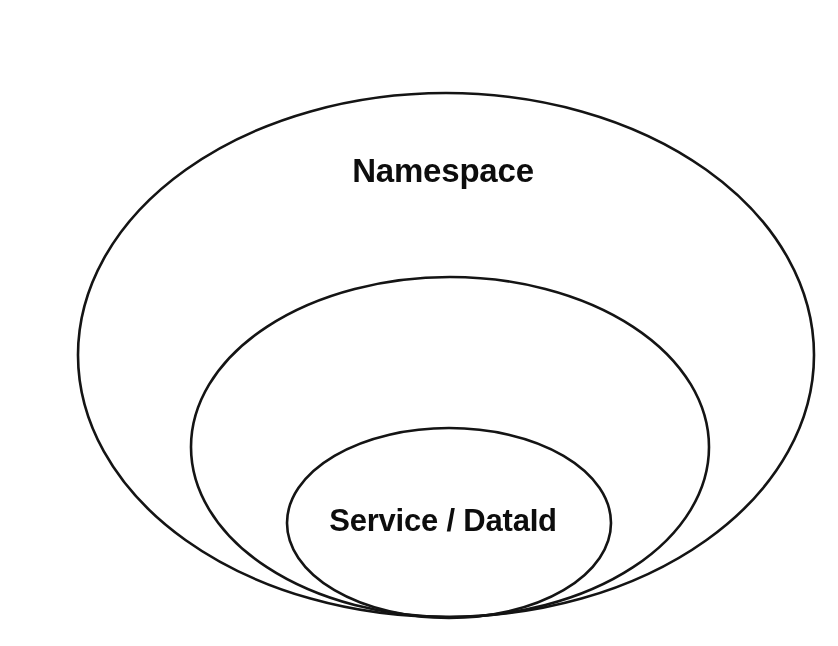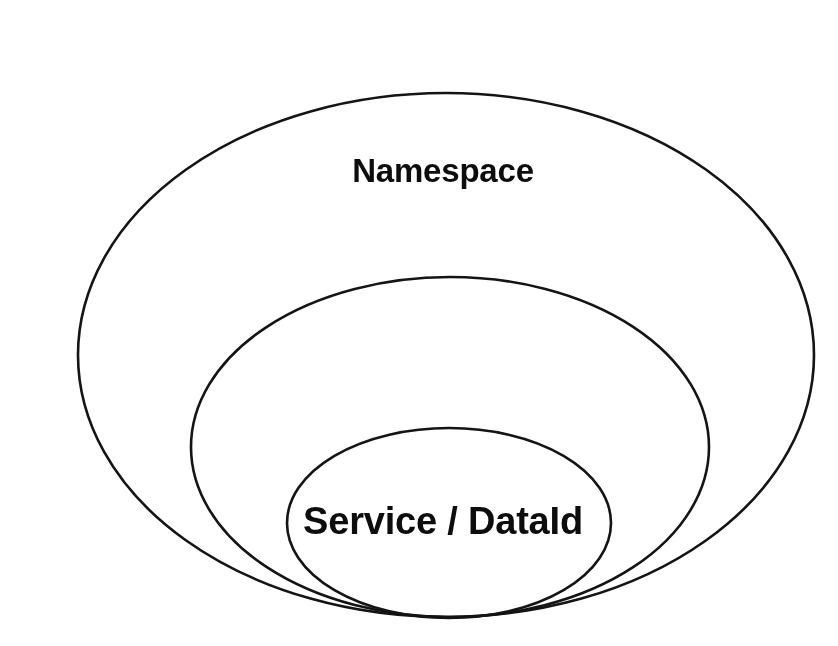--- a/index.html
+++ b/index.html
@@ -73,15 +73,15 @@
     <ellipse class="ellipse-shape" id="ellipse-namespace" cx="402" cy="355" rx="368" ry="262" style="stroke: rgb(20, 20, 20);"></ellipse>
 
     <ellipse class="ellipse-shape" id="ellipse-group" cx="406" cy="447" rx="259" ry="170" style="stroke: rgb(20, 20, 20);"></ellipse>
 
     <ellipse class="ellipse-shape" id="ellipse-service" cx="405" cy="523" rx="162" ry="95" style="stroke: rgb(20, 20, 20);"></ellipse>
   </svg>
 
   <div class="ring-label" id="label-namespace" style="left: 399px; top: 171px; font-size: 33px; color: rgb(13, 13, 13);">Namespace</div>
 
 
-  <div class="ring-label" id="label-service" style="left: 399px; top: 521px; font-size: 38px; color: rgb(13, 13, 13);">Service / DataId</div>
+  <div class="ring-label" id="label-service" style="left: 399px; top: 521px; font-size: 31px; color: rgb(13, 13, 13);">Service / DataId</div>
 
 </div>
 
 </body></html>

